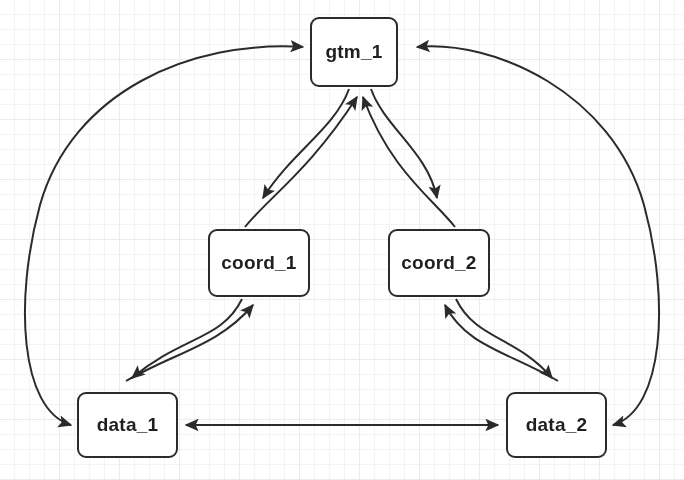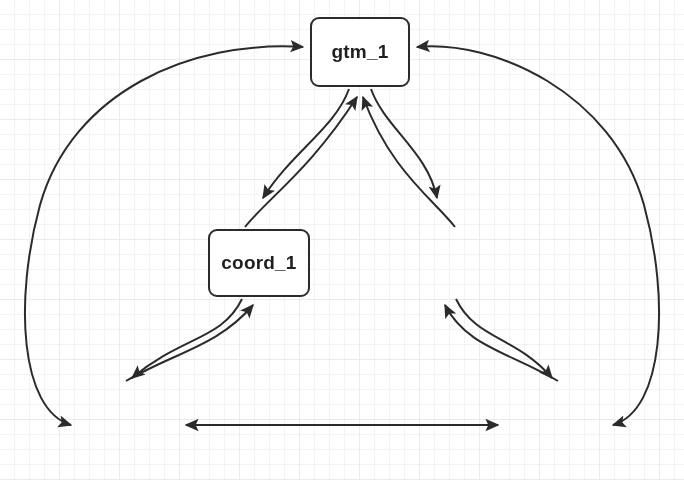--- a/index.html
+++ b/index.html
@@ -88,24 +88,33 @@
 
     <path class="edge-path" d="M 126 381 C 176 352 218 346 253 305" marker-end="url(#arrow)"></path>
 
     <path class="edge-path" d="M 456 299 C 476 340 516 336 552 378" marker-end="url(#arrow)"></path>
 
     <path class="edge-path" d="M 558 381 C 508 352 466 346 445 305" marker-end="url(#arrow)"></path>
 
     <path class="edge-path" d="M 186 425 L 498 425" marker-start="url(#arrow)" marker-end="url(#arrow)"></path>
   </svg>
 
-  <div class="node" style="left:310px; top:17px; width:100px; height:70px;">
+  <div class="node" style="left:310px; top:17px; width:88px; height:70px;">
     <span class="node-label">gtm_1</span>
   </div>
 
   <div class="node" style="left:208px; top:229px; width:102px; height:68px;justify-content:center;">
     <span class="node-label">coord_1</span>
   </div>
 
+  <div class="node" style="left:388px; top:229px; width:102px; height:68px;">
+    <span class="node-label">coord_2</span>
+  </div>
 
+  <div class="node" style="left:77px; top:392px; width:101px; height:66px;">
+    <span class="node-label">data_1</span>
+  </div>
 
+  <div class="node" style="left:506px; top:392px; width:101px; height:66px;">
+    <span class="node-label">data_2</span>
+  </div>
 
 </div>
 
 </body></html>

